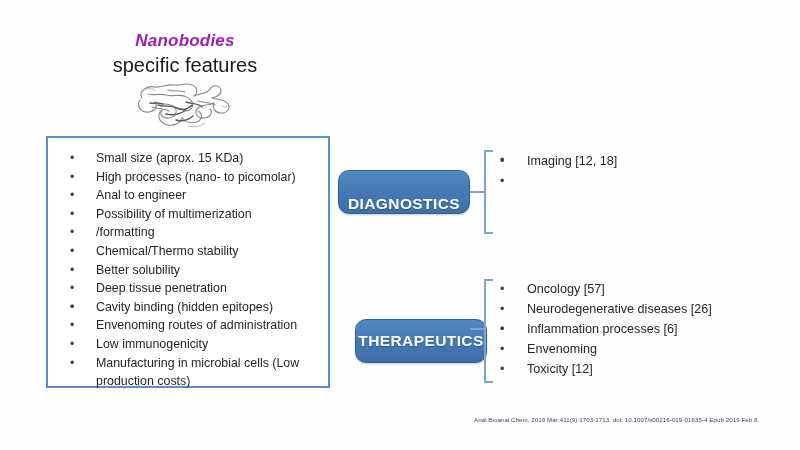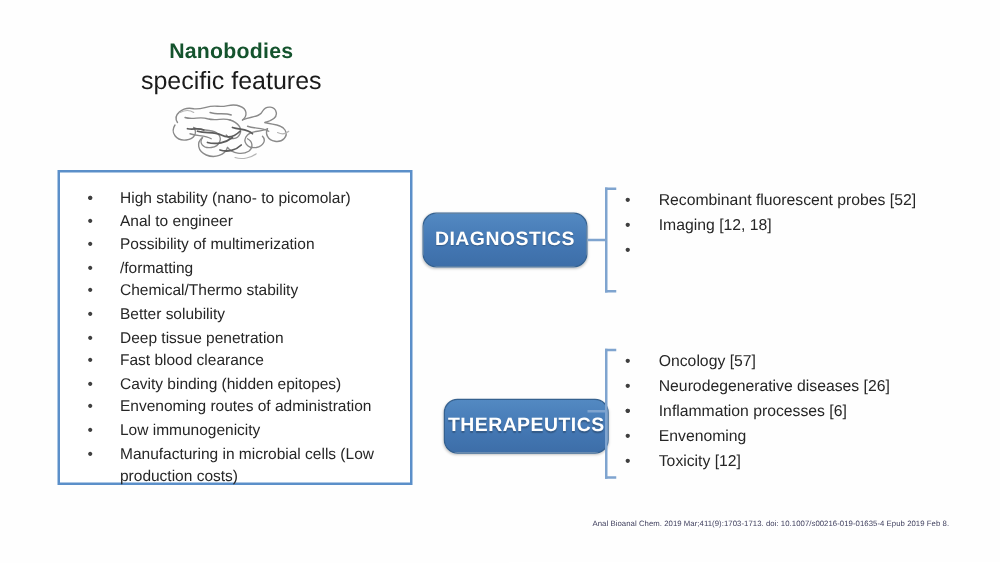--- a/index.html
+++ b/index.html
@@ -22,22 +22,23 @@
     position: absolute;
     left: 60px;
     top: 30px;
     width: 250px;
     text-align: center;
   }
   #title-main {
     font-size: 17px;
     font-weight: bold;
     letter-spacing: 0.2px;
-    color: #14532d;
+    color: #a21caf;
     line-height: 1.25;
+    font-style: italic;
   }
   #title-sub {
     font-size: 20px;
     font-weight: normal;
     color: #1a1a1a;
     line-height: 1.3;
     margin-top: 1px;
   }
 
   
@@ -97,21 +98,21 @@
     box-shadow: 0 1px 2px rgba(0,0,0,0.22);
   }
   .category-label {
     color: #ffffff;
     font-size: 15.5px;
     font-weight: bold;
     letter-spacing: 0.4px;
     text-shadow: 0 1px 1px rgba(0,0,0,0.25);
     white-space: nowrap;
   }
-  #diagnostics-box { left: 338px; top: 170px; }
+  #diagnostics-box { left: 338px; top: 170px; align-items: flex-end; }
   #therapeutics-box { left: 338px; top: 319px; margin-left: 17px; }
 
   
   .connector-stem {
     position: absolute;
     width: 14px;
     height: 2px;
     background: #7fa4cf;
   }
   #diagnostics-stem { left: 470px; top: 191px; }
@@ -206,43 +207,43 @@
       <g fill="none" stroke="#b5b5b5" stroke-width="0.9" stroke-linecap="round">
         <path d="M60 50 C66 52, 73 50, 77 47"></path>
         <path d="M94 30 C98 32, 101 31, 103 29"></path>
         <path d="M16 14 C20 12, 24 12, 27 14"></path>
       </g>
     </svg>
   </div>
 
   <div id="features-box">
     <ul id="features-list">
-      <li><span class="bullet-dot">•</span></li>
-      <li><span class="bullet-dot">•</span><span>High stability (nano- to picomolar)</span></li>
+      <li><span class="bullet-dot">•</span><span>Small size (aprox. 15 KDa)</span></li>
+      <li><span class="bullet-dot">•</span><span>High processes (nano- to picomolar)</span></li>
       <li><span class="bullet-dot">•</span><span>Anal to engineer</span></li>
       <li><span class="bullet-dot">•</span><span>Possibility of multimerization</span></li>
       <li><span class="bullet-dot">•</span><span>/formatting</span></li>
       <li><span class="bullet-dot">•</span><span>Chemical/Thermo stability</span></li>
       <li><span class="bullet-dot">•</span><span>Better solubility</span></li>
       <li><span class="bullet-dot">•</span><span>Deep tissue penetration</span></li>
-      <li><span class="bullet-dot">•</span><span>Fast blood clearance</span></li>
+      <li><span class="bullet-dot">•</span></li>
       <li><span class="bullet-dot">•</span><span>Cavity binding (hidden epitopes)</span></li>
       <li><span class="bullet-dot">•</span><span>Envenoming routes of administration</span></li>
       <li><span class="bullet-dot">•</span><span>Low immunogenicity</span></li>
       <li><span class="bullet-dot">•</span><span>Manufacturing in microbial cells (Low production costs)</span></li>
     </ul>
   </div>
 
   <div class="category-box" id="diagnostics-box">
     <span class="category-label">DIAGNOSTICS</span>
   </div>
   <div class="connector-stem" id="diagnostics-stem"></div>
   <div class="bracket" id="diagnostics-bracket"></div>
   <ul class="outcome-list" id="diagnostics-outcomes">
-    <li><span class="bullet-dot">•</span><span>Recombinant fluorescent probes [52]</span></li>
+    <li><span class="bullet-dot">•</span></li>
     <li><span class="bullet-dot">•</span><span>Imaging [12, 18]</span></li>
     <li><span class="bullet-dot">•</span></li>
   </ul>
 
   <div class="category-box" id="therapeutics-box">
     <span class="category-label">THERAPEUTICS</span>
   </div>
   <div class="connector-stem" id="therapeutics-stem"></div>
   <div class="bracket" id="therapeutics-bracket"></div>
   <ul class="outcome-list" id="therapeutics-outcomes">

